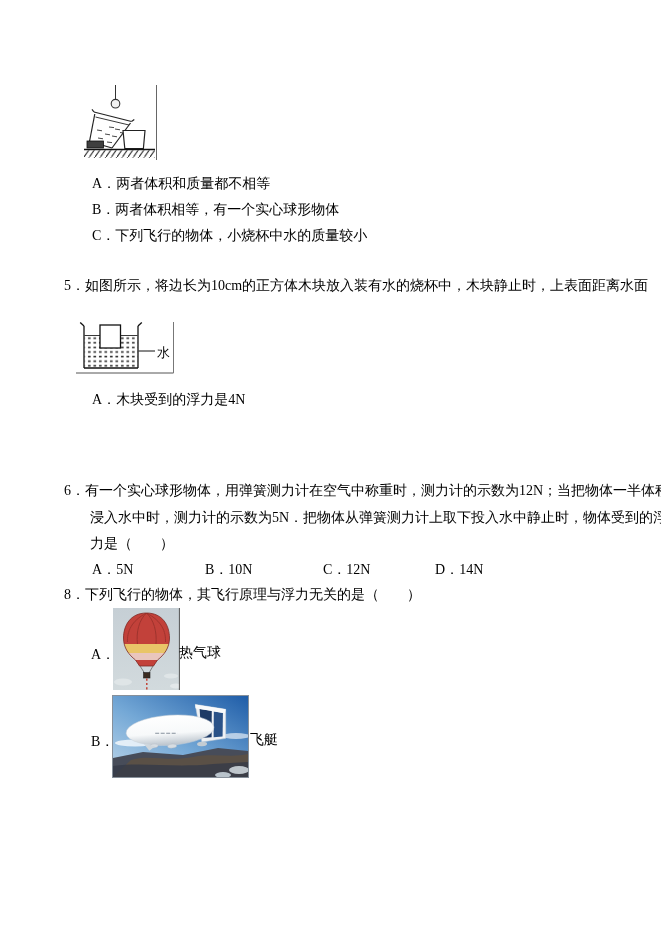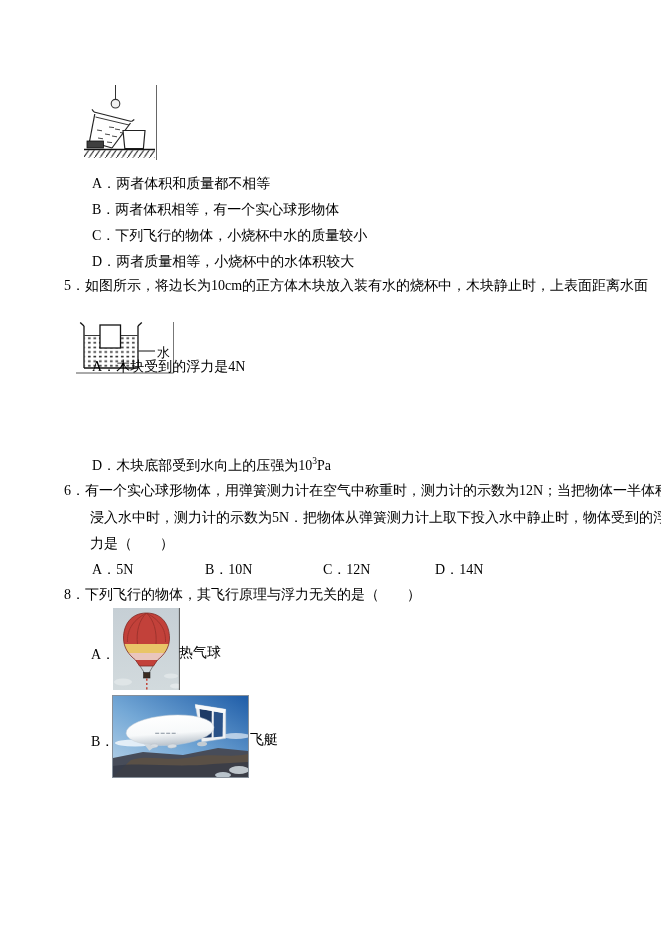--- a/index.html
+++ b/index.html
@@ -45,21 +45,20 @@
     <rect x="3" y="56" width="16.5" height="7" fill="#3f3f3f" stroke="#111" stroke-width="0.8"></rect>
     <polygon points="39,45.5 61,45.5 59.4,63.5 40.8,63.5" fill="#ffffff" stroke="#222" stroke-width="1.2"></polygon>
     <line x1="0" y1="64.5" x2="71" y2="64.5" stroke="#111" stroke-width="1.4"></line>
     <rect x="0" y="65.3" width="71" height="7.5" fill="url(#diagHatch)"></rect>
     <line x1="72.5" y1="0" x2="72.5" y2="75" stroke="#666" stroke-width="1"></line>
   </svg>
 
   <div class="line" style="left:92px;top:175px"><span>A．</span><span>两者体积和质量都不相等</span></div>
   <div class="line" style="left:92px;top:201px"><span>B．</span><span>两者体积相等，有一个实心球形物体</span></div>
   <div class="line" style="left:92px;top:227px"><span>C．</span><span>下列飞行的物体，小烧杯中水的质量较小</span></div>
-  <div class="line" style="left:92px;top:253px"><span>D．</span><span>两者质量相等，小烧杯中的水体积较大</span></div>
 
   <div class="line" style="left:64px;top:277px">5．如图所示，将边长为10cm的正方体木块放入装有水的烧杯中，木块静止时，上表面距离水面</div>
 
   <svg class="fig" style="left:76px;top:322px" width="100" height="52" viewBox="0 0 100 52">
     <defs>
       <pattern id="waterDots" width="5.5" height="4.6" patternUnits="userSpaceOnUse">
         <rect width="5.5" height="4.6" fill="#ffffff"></rect>
         <rect x="1" y="1.6" width="2.6" height="1.6" fill="#2e2e2e"></rect>
       </pattern>
     </defs>
@@ -72,22 +71,21 @@
         <path d="M62,4 L62,46"></path>
       <path d="M8,4 L4.2,0.5"></path>
         <path d="M62,4 L65.8,0.5"></path>
     </g>
     <line x1="62.5" y1="29" x2="79" y2="29" stroke="#111" stroke-width="1"></line>
     <text x="81" y="34.5" font-size="13" fill="#000">水</text>
     <line x1="0" y1="51" x2="97.5" y2="51" stroke="#555" stroke-width="1"></line>
     <line x1="97.5" y1="0" x2="97.5" y2="51" stroke="#777" stroke-width="1"></line>
   </svg>
 
-  <div class="line" style="left:92px;top:358px"><span>A．</span><span>木块受到的浮力是4N</span><sup></sup><span></span></div>
-  <div class="line" style="left:92px;top:457px"><span>D．</span><span>木块底部受到水向上的压强为10</span><sup>3</sup><span>Pa</span></div>
+  <div class="line" style="left:92px;top:391px"><span>A．</span><span>木块受到的浮力是4N</span><sup></sup><span></span></div>
 
   <div class="line" style="left:64px;top:482px">6．有一个实心球形物体，用弹簧测力计在空气中称重时，测力计的示数为12N；当把物体一半体积</div>
   <div class="line" style="left:90px;top:509px">浸入水中时，测力计的示数为5N．把物体从弹簧测力计上取下投入水中静止时，物体受到的浮</div>
   <div class="line" style="left:90px;top:535px">力是（　　）</div>
   <div class="line" style="left:92px;top:561px"><span>A．</span><span>5N</span></div>
   <div class="line" style="left:205px;top:561px"><span>B．</span><span>10N</span></div>
   <div class="line" style="left:323px;top:561px"><span>C．</span><span>12N</span></div>
   <div class="line" style="left:435px;top:561px"><span>D．</span><span>14N</span></div>
 
   <div class="line" style="left:64px;top:586px">8．下列飞行的物体，其飞行原理与浮力无关的是（　　）</div>

